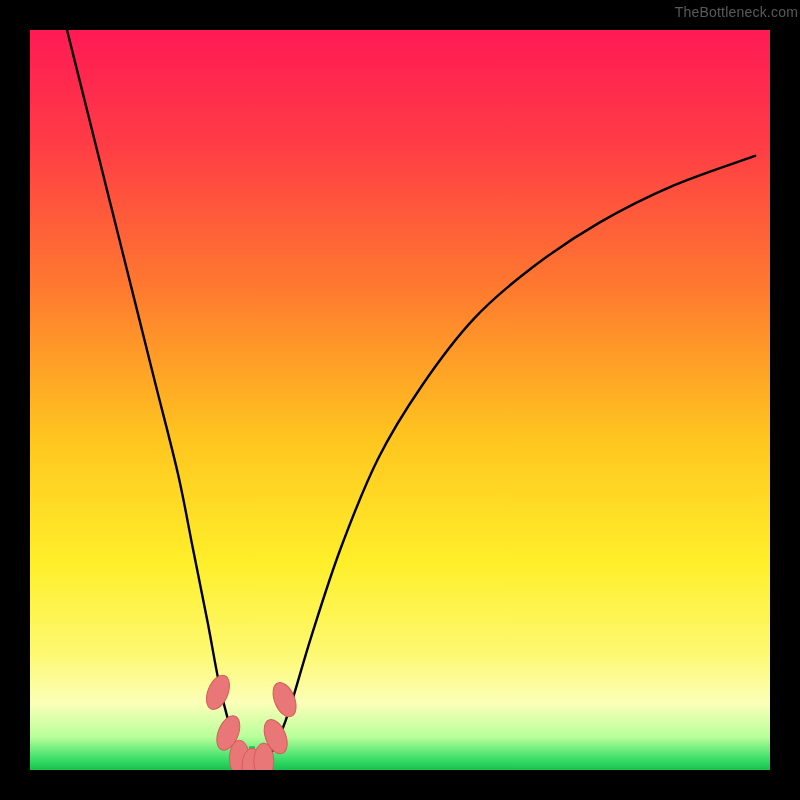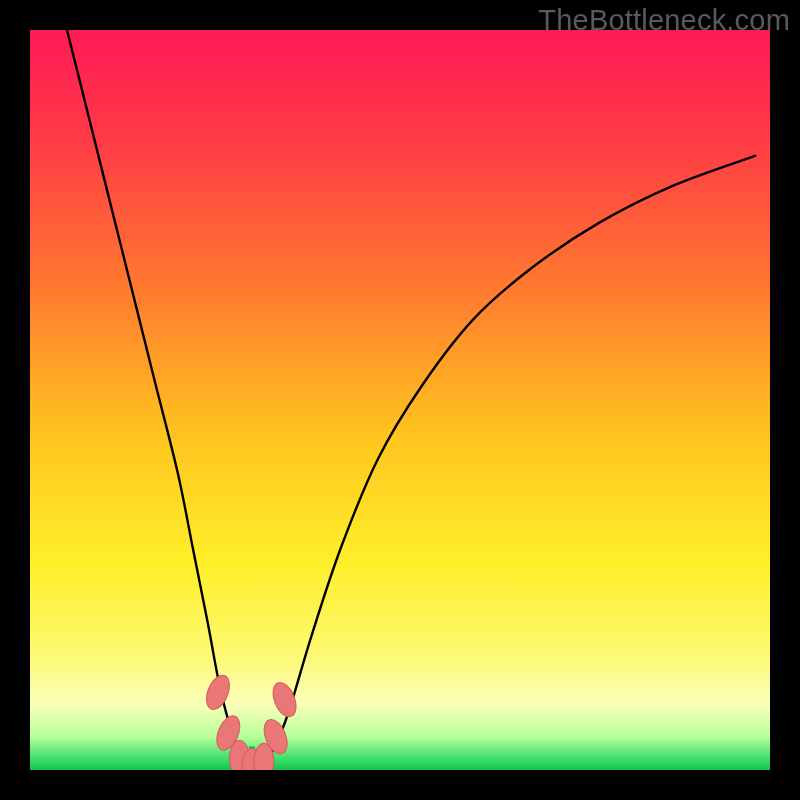--- a/index.html
+++ b/index.html
@@ -13,23 +13,23 @@
   }
   .frame {
     position: relative;
     width: 800px;
     height: 800px;
     background: #000;
   }
   .watermark {
     position: absolute;
     top: 4px;
-    right: 10px;
+    right: 2px;
     color: #5a5a5a;
-    font-size: 29px;
+    font-size: 14px;
     font-weight: 500;
     letter-spacing: 0.2px;
     z-index: 5;
     text-align: center;
   }
   .plot-area {
     position: absolute;
     left: 30px;
     top: 30px;
     width: 740px;

